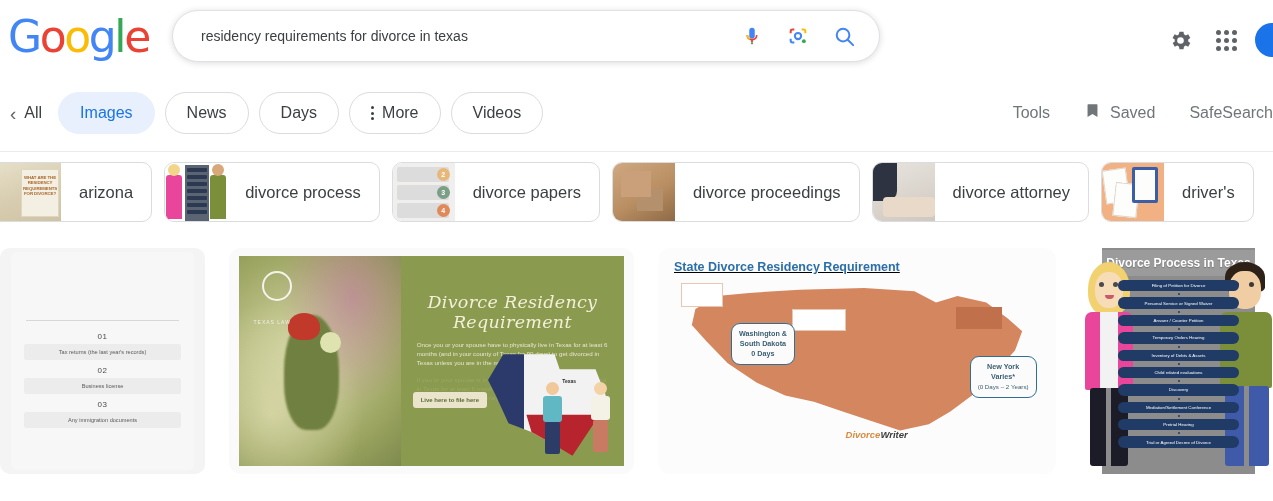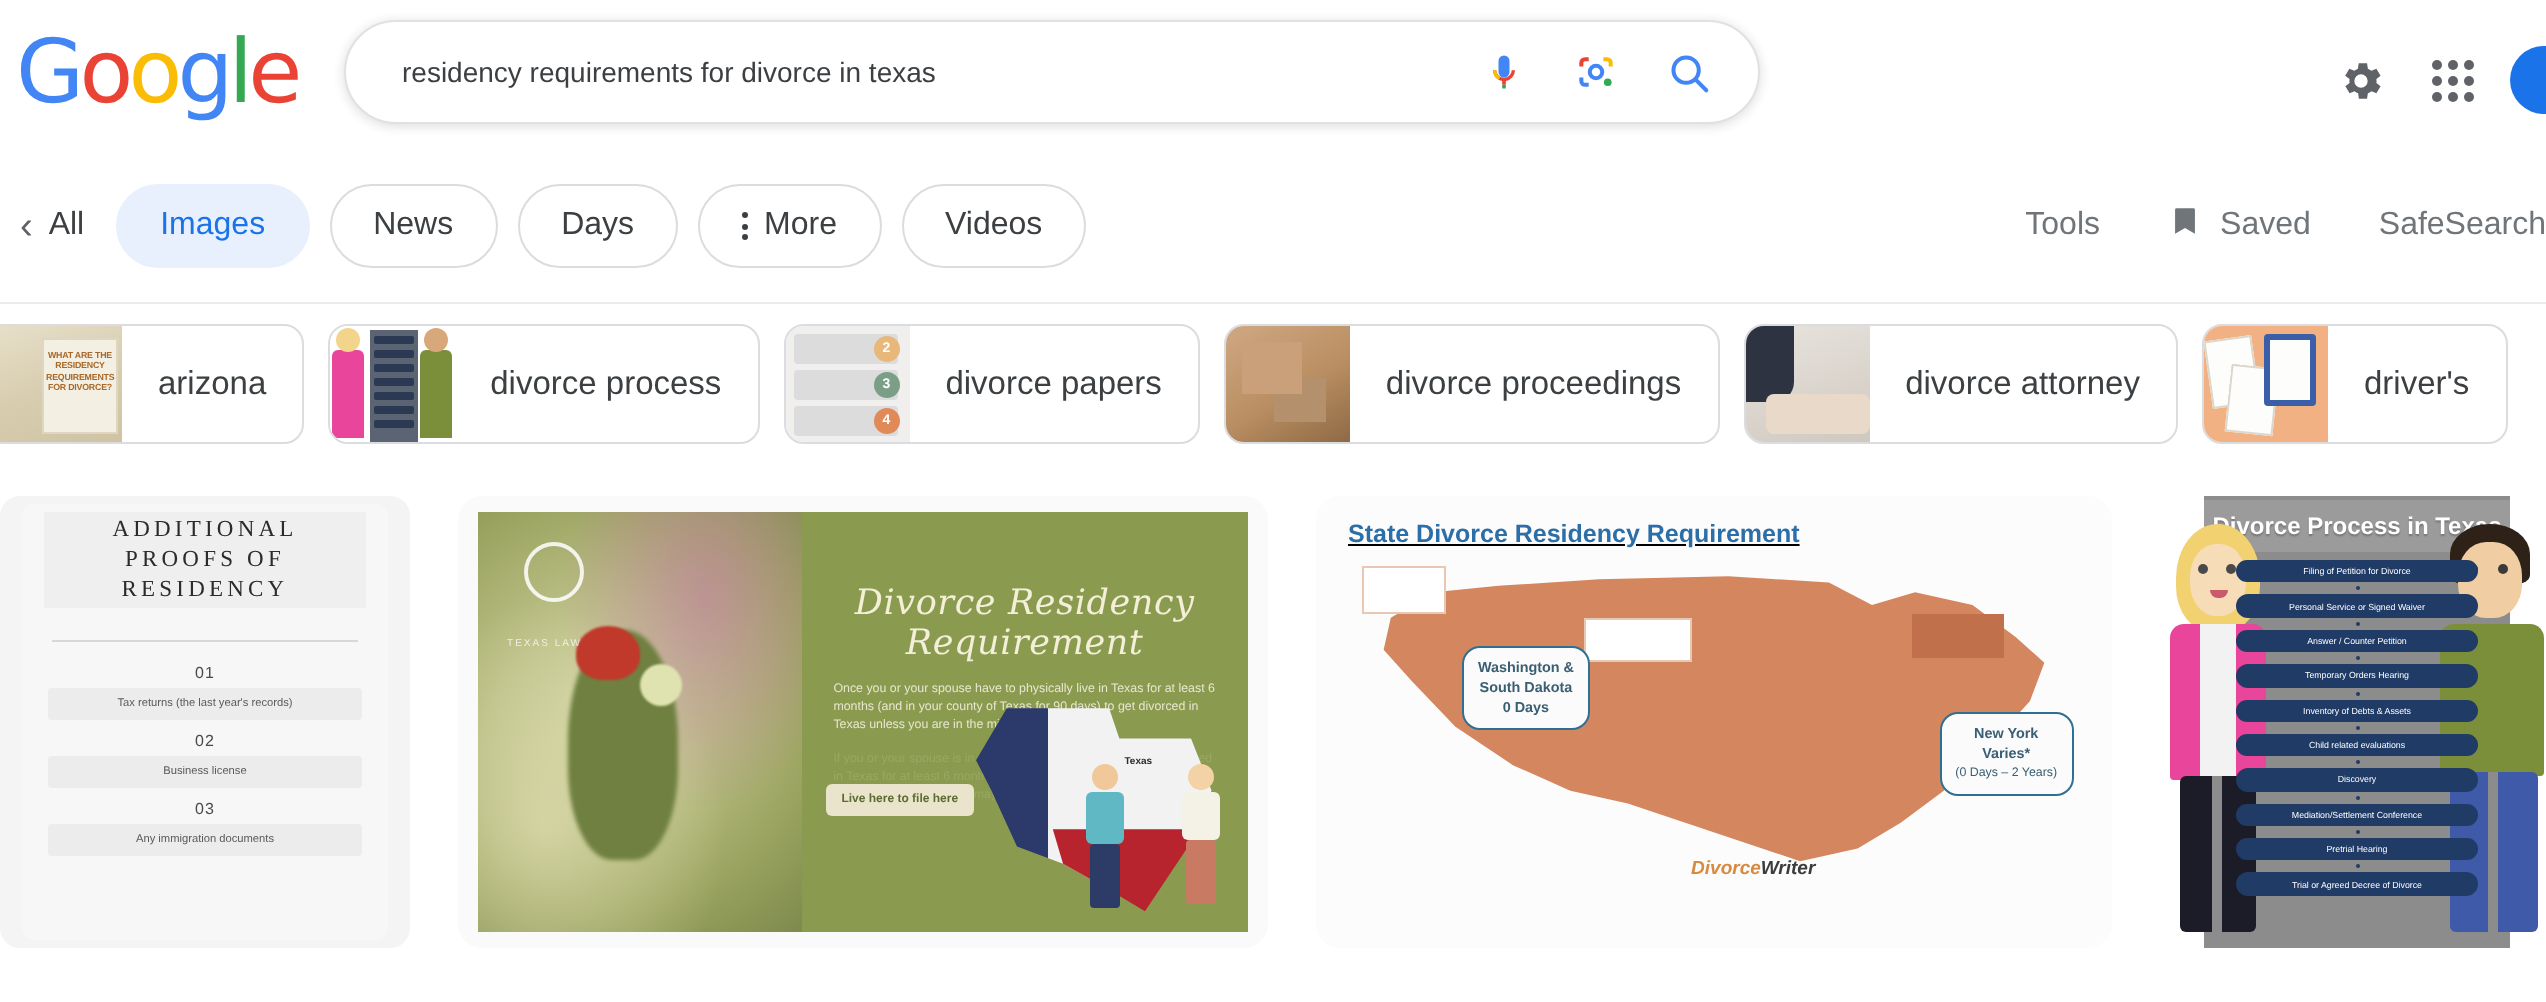--- a/index.html
+++ b/index.html
@@ -461,25 +461,20 @@
       <div class="chip-label">driver's</div>
     </div>
 
   </div>
 </div>
 
 <div class="results">
 
   <div class="tile t1">
     <div class="inner"></div>
-    <div class="hd">
-      <span>ADDITIONAL</span>
-      <span>PROOFS OF</span>
-      <span>RESIDENCY</span>
-    </div>
     <div class="rule"></div>
     <div class="row" style="top:84px;">
       <div class="n">01</div>
       <div class="v">Tax returns (the last year's records)</div>
     </div>
     <div class="row" style="top:118px;">
       <div class="n">02</div>
       <div class="v">Business license</div>
     </div>
     <div class="row" style="top:152px;">

